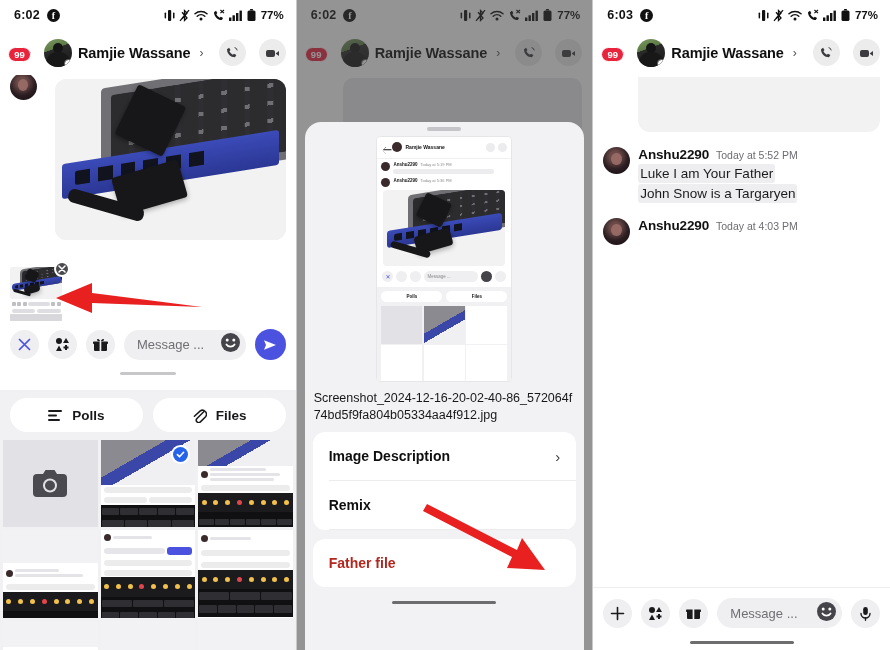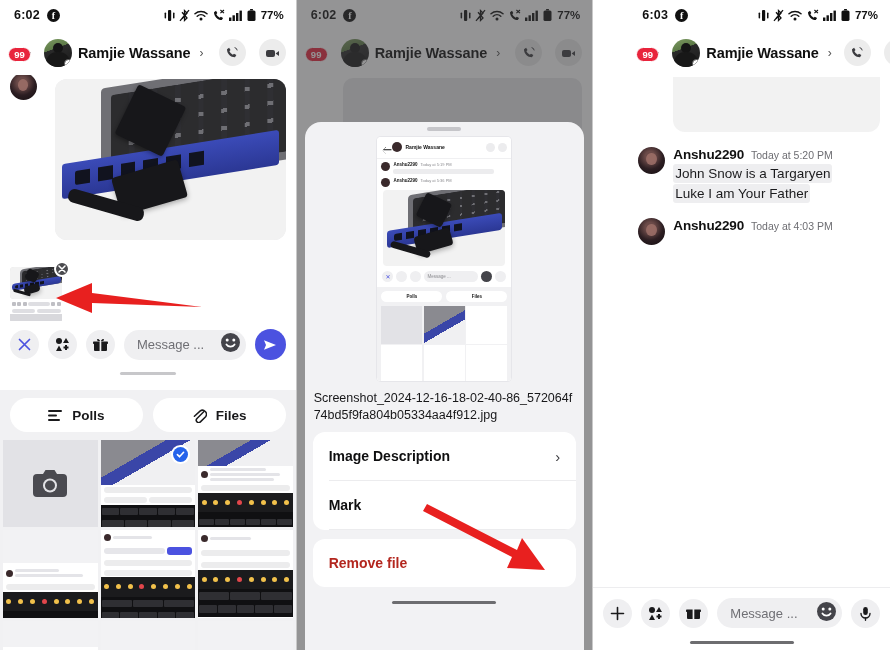--- a/index.html
+++ b/index.html
@@ -4,21 +4,21 @@
 <style>
   * { box-sizing: border-box; margin: 0; padding: 0; }
   html, body {
     width: 890px; height: 650px;
     background: #ffffff;
     font-family: "Liberation Sans", sans-serif;
     overflow: hidden;
   }
   .stage { position: relative; width: 890px; height: 650px; display: flex; background:#cfcfcf; }
   .panel { position: relative; width: 296.666px; height: 650px; background: #fff; overflow: hidden; border-right: 1px solid #c9c9c9; }
-  .panel:last-child { border-right: none; padding-left: 35px; }
+  .panel:last-child { border-right: none; }
 
   
   .statusbar { height: 30px; display: flex; align-items: center; justify-content: space-between; padding: 0 12px 0 14px; background:#fff; position:relative; z-index:4;}
   .sb-left { display: flex; align-items: center; gap: 7px; }
   .sb-time { font-size: 12.5px; font-weight: 600; color: #111; letter-spacing: .2px;}
   .sb-right { display: flex; align-items: center; gap: 4px; }
   .sb-batt { font-size: 11.5px; font-weight: 700; color:#111; margin-left:1px;}
   .ic { display:inline-block; line-height:0;}
   .fb-badge { width:13px; height:13px; border-radius:50%; background:#111; color:#fff; font-size:10px; font-weight:700; display:flex;align-items:center;justify-content:center; font-family:"Liberation Serif", serif;}
 
@@ -696,37 +696,37 @@
                 <div class="ngc" style="background:#fff"></div>
               <div class="ngc" style="background:#fff"></div>
                 <div class="ngc" style="background:#fff"></div>
                 <div class="ngc" style="background:#fff"></div>
 
             </div>
           </div>
         </div>
       </div>
 
-      <div class="sheet-filename">Screenshot_2024-12-16-18-02-40-86_572064f74bd5f9fa804b05334aa4f912.jpg</div>
+      <div class="sheet-filename">Screenshot_2024-12-16-20-02-40-86_572064f74bd5f9fa804b05334aa4f912.jpg</div>
 
       <div class="card">
         <div class="row">
           <span class="row-label">Image Description</span>
           <span class="chev-r">›</span>
         </div>
         <div class="row-div"></div>
         <div class="row">
-          <span class="row-label">Mark</span>
+          <span class="row-label">Remix</span>
         </div>
         <div class="row-div"></div>
       </div>
 
       <div class="card" style="margin-top:9px;">
         <div class="row">
-          <span class="row-label danger">Remove file</span>
+          <span class="row-label danger">Father file</span>
         </div>
       </div>
 
       <div class="homebar dark" style="background:transparent; margin-top:10px;">
           <i></i>
         </div>
     </div>
 
     <svg class="ann" width="135" height="85" viewBox="0 0 135 85" style="left:124px; top:498px; z-index:30;">
       <g fill="#e8201f">
@@ -807,24 +807,24 @@
       
     </div>
 
     <div class="msg-row" style="margin-top:9px;">
       <div class="msg-av">
           <div class="f"></div>
         </div>
       <div class="msg-body">
         <div class="msg-meta">
           <span class="msg-name">Anshu2290</span>
-          <span class="msg-time">Today at 5:20 PM</span>
-        </div>
+          <span class="msg-time">Today at 5:52 PM</span>
+        </div>
+        <div><span class="msg-text">Luke I am Your Father</span></div>
         <div><span class="msg-text">John Snow is a Targaryen</span></div>
-        <div><span class="msg-text">Luke I am Your Father</span></div>
       </div>
     </div>
 
     <div class="msg-row" style="margin-top:9px;">
       <div class="msg-av">
           <div class="f"></div>
         </div>
       <div class="msg-body">
         <div class="msg-meta">
           <span class="msg-name">Anshu2290</span>

